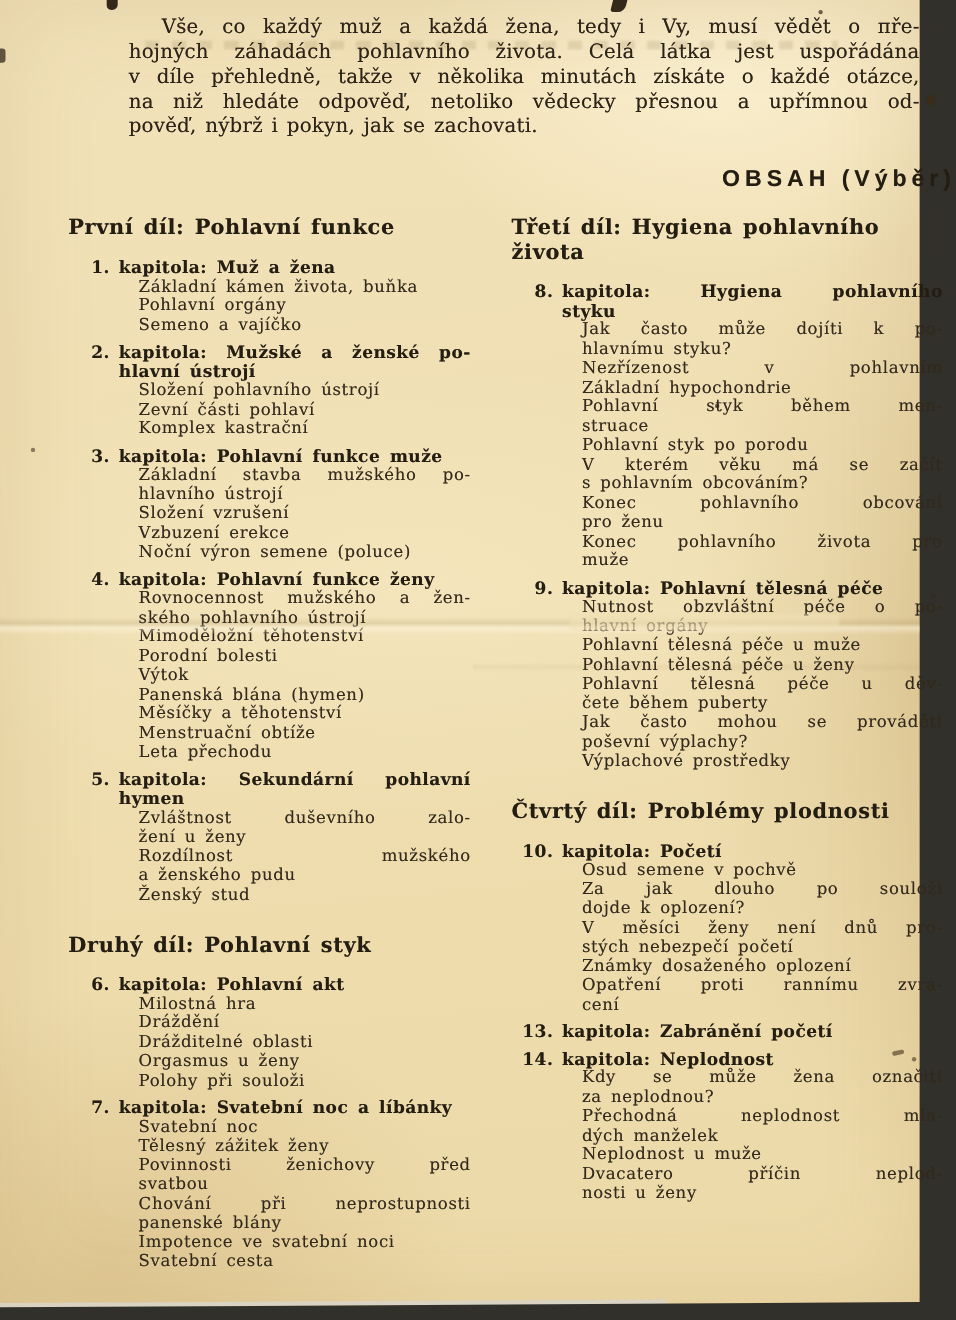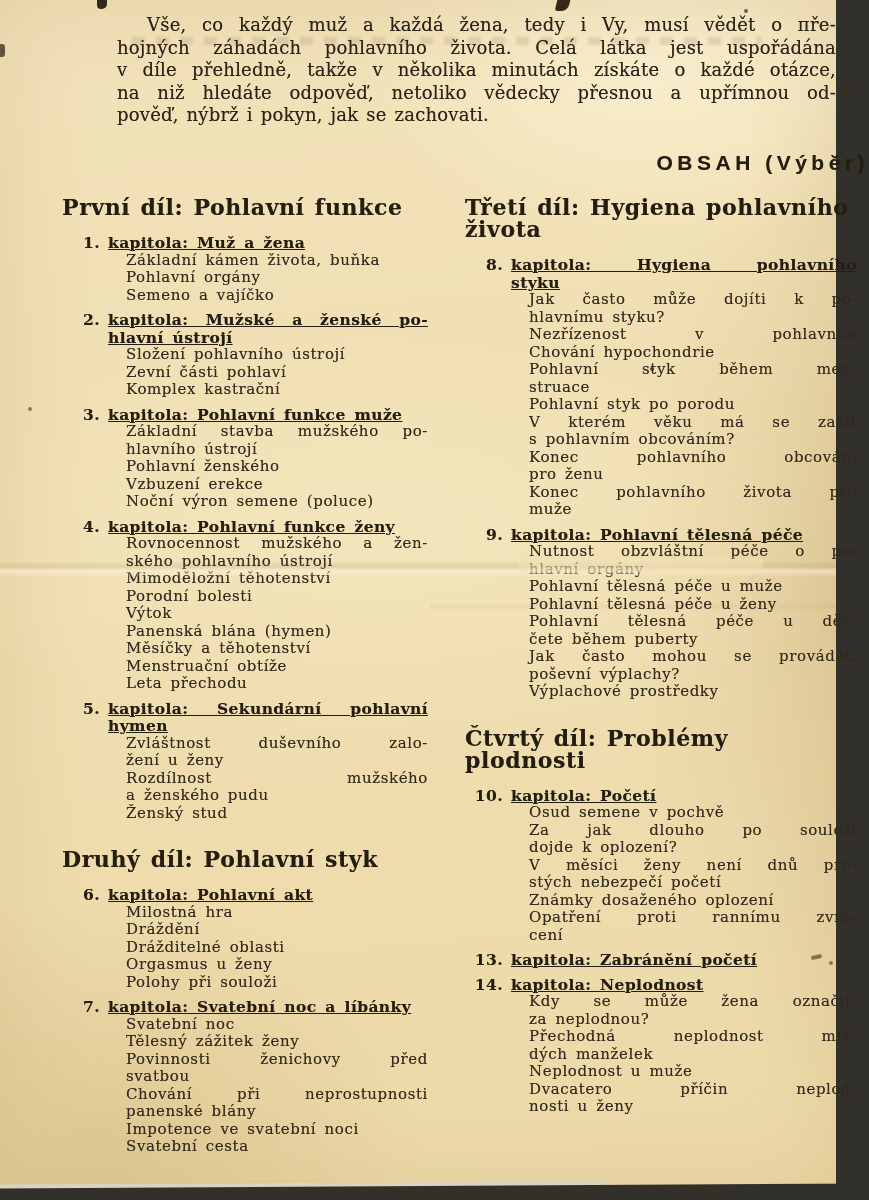--- a/index.html
+++ b/index.html
@@ -33,28 +33,28 @@
     font-family:"Liberation Sans","DejaVu Sans",sans-serif;
     font-size:21px;font-weight:700;letter-spacing:4.5px;color:#241d12;
     text-shadow:0 0 .5px rgba(36,29,18,.5);
   }
   
   .col{position:absolute;top:196px;font-size:15px;line-height:17.5px;color:#332a1d;
        letter-spacing:.6px;word-spacing:3px;text-shadow:0 0 .5px rgba(43,35,23,.5);}
   .col-left{left:62px;width:366px;}
   .col-right{left:465px;width:392px;}
   .part{
-    font-size:22px;font-weight:bold;letter-spacing:.6px;word-spacing:2px;
+    font-size:19px;font-weight:bold;letter-spacing:.6px;word-spacing:2px;
     line-height:22px;margin:26px 0 16px 0;color:#241d12;
   }
   .part:first-child{margin-top:0;}
   .chapter{margin-top:7px;}
   .chead{display:flex;font-weight:bold;color:#241d12;letter-spacing:.4px;}
   .cnum{width:38px;padding-right:8px;text-align:right;flex:none;font-size:15.5px;}
-  .ctitle{flex:1;font-size:15.5px;text-decoration:underline;}
+  .ctitle{flex:1;font-size:15.5px;}
   .items{margin-left:64px;}
   .item{margin:0;}
   
   .ghost{
     position:absolute;left:132px;top:37px;width:630px;height:8px;opacity:.16;
     filter:blur(1.2px);
     background:repeating-linear-gradient(90deg,#86703f 0 13px,transparent 13px 24px);
   }
   .crease{
     position:absolute;left:0;right:0;top:561px;height:16px;
@@ -154,21 +154,21 @@
           <div class="ctitle">
             <div class="ln">kapitola: Pohlavní funkce muže</div>
           </div>
         </div>
         <div class="items">
           <div class="item">
             <div class="ln jl">Základní stavba mužského po-</div>
             <div class="ln">hlavního ústrojí</div>
           </div>
           <div class="item">
-            <div class="ln">Pohlavní ženského</div>
+            <div class="ln">Složení vzrušení</div>
           </div>
           <div class="item">
             <div class="ln">Vzbuzení erekce</div>
           </div>
           <div class="item">
             <div class="ln">Noční výron semene (poluce)</div>
           </div>
         </div>
       </div>
       <div class="chapter">
@@ -297,21 +297,21 @@
         </div>
         <div class="items">
           <div class="item">
             <div class="ln jl">Jak často může dojíti k po-</div>
             <div class="ln">hlavnímu styku?</div>
           </div>
           <div class="item">
             <div class="ln jl">Nezřízenost v pohlavním</div>
           </div>
           <div class="item">
-            <div class="ln">Chování hypochondrie</div>
+            <div class="ln">Základní hypochondrie</div>
           </div>
           <div class="item">
             <div class="ln jl">Pohlavní styk během men-</div>
             <div class="ln">struace</div>
           </div>
           <div class="item">
             <div class="ln">Pohlavní styk po porodu</div>
           </div>
           <div class="item">
             <div class="ln jl">V kterém věku má se začít</div>

